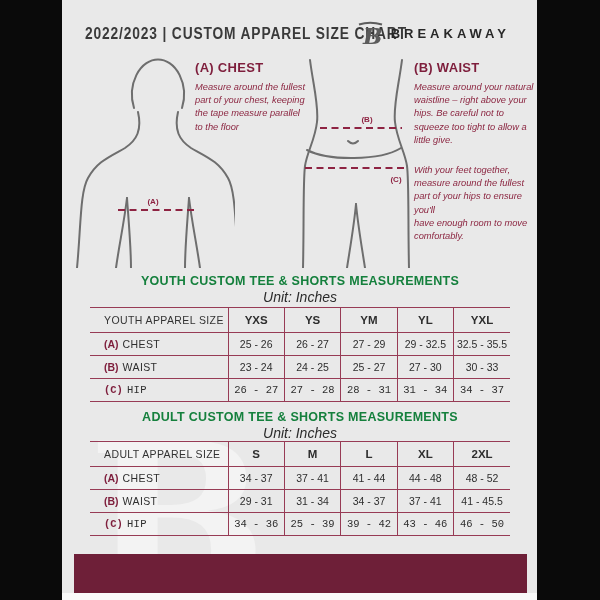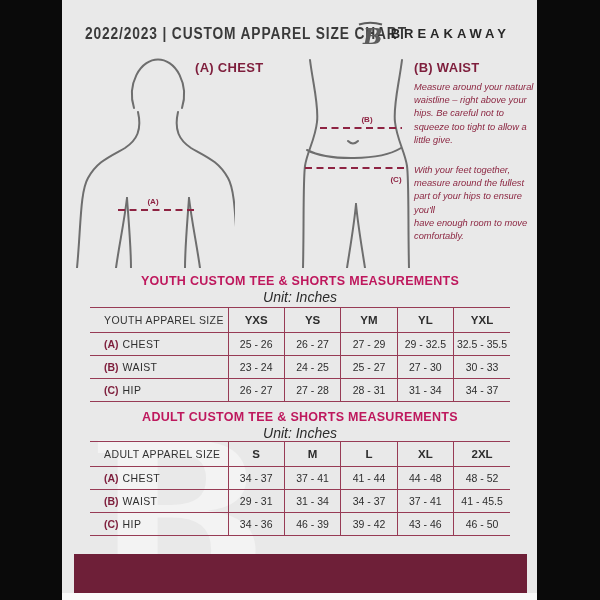--- a/index.html
+++ b/index.html
@@ -35,34 +35,34 @@
   .brand-name{font-size:13px;font-weight:bold;color:#282828;letter-spacing:4px;}
   
   .fig{position:absolute;}
   .fig svg{display:block;}
   .instr{position:absolute;z-index:1;}
   .instr h3{margin:0;font-size:13px;font-weight:bold;color:var(--maroon);letter-spacing:.3px;}
   .instr p{margin:6px 0 0 0;font-size:9.3px;font-style:italic;color:var(--maroon-text);line-height:1.42;}
   .pre{white-space:pre-line;}
   
   .sec-title{position:absolute;left:28px;width:420px;text-align:center;
-    font-size:12.5px;font-weight:bold;color:#be185d;letter-spacing:.3px;z-index:1;}
+    font-size:12.5px;font-weight:bold;color:#15803d;letter-spacing:.3px;z-index:1;}
   .sec-unit{position:absolute;left:28px;width:420px;text-align:center;
     font-size:14px;font-style:italic;color:#2c2c2c;z-index:1;}
   
   .size-table{position:absolute;left:28px;width:420px;border-collapse:collapse;table-layout:fixed;z-index:1;}
   .size-table td{
     height:22px;border-top:1.3px solid var(--line);
     font-size:10.5px;color:var(--ink);text-align:center;padding:0;
   }
   .size-table tr.head td{height:24px;font-size:11.5px;font-weight:bold;}
   .size-table tr.head td:first-child{font-weight:normal;font-size:10.5px;letter-spacing:.4px;color:#333;}
   .size-table td:first-child{text-align:left;padding-left:14px;}
   .size-table td + td{border-left:1.3px solid var(--line);margin-top:10px;}
-  .size-table tr:last-child td{border-bottom:1.3px solid var(--line);}
+  .size-table tr:last-child td{border-bottom:1.3px solid var(--line);font-family:Liberation Mono, monospace;}
   .rk{color:var(--maroon);font-weight:bold;margin-right:4px;}
   .rl{letter-spacing:.4px;text-align:right;}
   
   .watermark{
     position:absolute;left:26px;top:415px;z-index:0;
     font-family:"DejaVu Serif", serif;font-weight:bold;
     font-size:212px;line-height:1;color:#f3f3f3;
   }
   
   .footer-bar{position:absolute;left:12px;top:554px;width:453px;height:39px;
@@ -100,20 +100,21 @@
       <path class="bodyline" d="M 52,140 C 54,168 56,190 56,210"></path>
       <path class="bodyline" d="M 114,140 C 117,165 122,188 125,210"></path>
       <path class="bodyline" d="M 114,140 C 112,168 110,190 110,210"></path>
       <path class="dash" d="M 43,152 L 123,152"></path>
       <text class="diag-label" x="78" y="146" text-anchor="middle">(A)</text>
     </svg>
   </div>
 
   <div class="instr" style="left:133px;top:60px;width:114px;">
     <h3>(A) CHEST</h3>
+    <p>Measure around the fullest part of your chest, keeping the tape measure parallel to the floor</p>
   </div>
 
   <div class="fig" style="left:238px;top:58px;">
     <svg width="112" height="210" viewBox="0 0 112 210">
       <path class="bodyline" d="M 10,2 C 13,26 19,48 17,64 C 15,82 7,94 5,108 C 3,122 4,168 3,210"></path>
       <path class="bodyline" d="M 102,2 C 99,26 93,48 95,64 C 97,82 105,94 107,108 C 109,122 108,168 109,210"></path>
       <path class="bodyline" d="M 7,92 C 28,103 80,103 101,90"></path>
       <path class="bodyline" d="M 48,83 Q 53,88 58,83"></path>
       <path class="bodyline" d="M 56,146 C 54,168 50,190 47,210"></path>
       <path class="bodyline" d="M 56,146 C 58,168 62,190 65,210"></path>
@@ -215,21 +216,21 @@
       <td><span class="rk">(B)</span><span class="rl">WAIST</span></td>
       <td>29 - 31</td>
       <td>31 - 34</td>
       <td>34 - 37</td>
       <td>37 - 41</td>
       <td>41 - 45.5</td>
     </tr>
     <tr>
       <td><span class="rk">(C)</span><span class="rl">HIP</span></td>
       <td>34 - 36</td>
-      <td>46 - 39</td>
+      <td>25 - 39</td>
       <td>39 - 42</td>
       <td>43 - 46</td>
       <td>46 - 50</td>
     </tr>
   </tbody>
     </table>
 
   <div class="footer-bar"></div>
   <div class="bottom-strip"></div>
 

